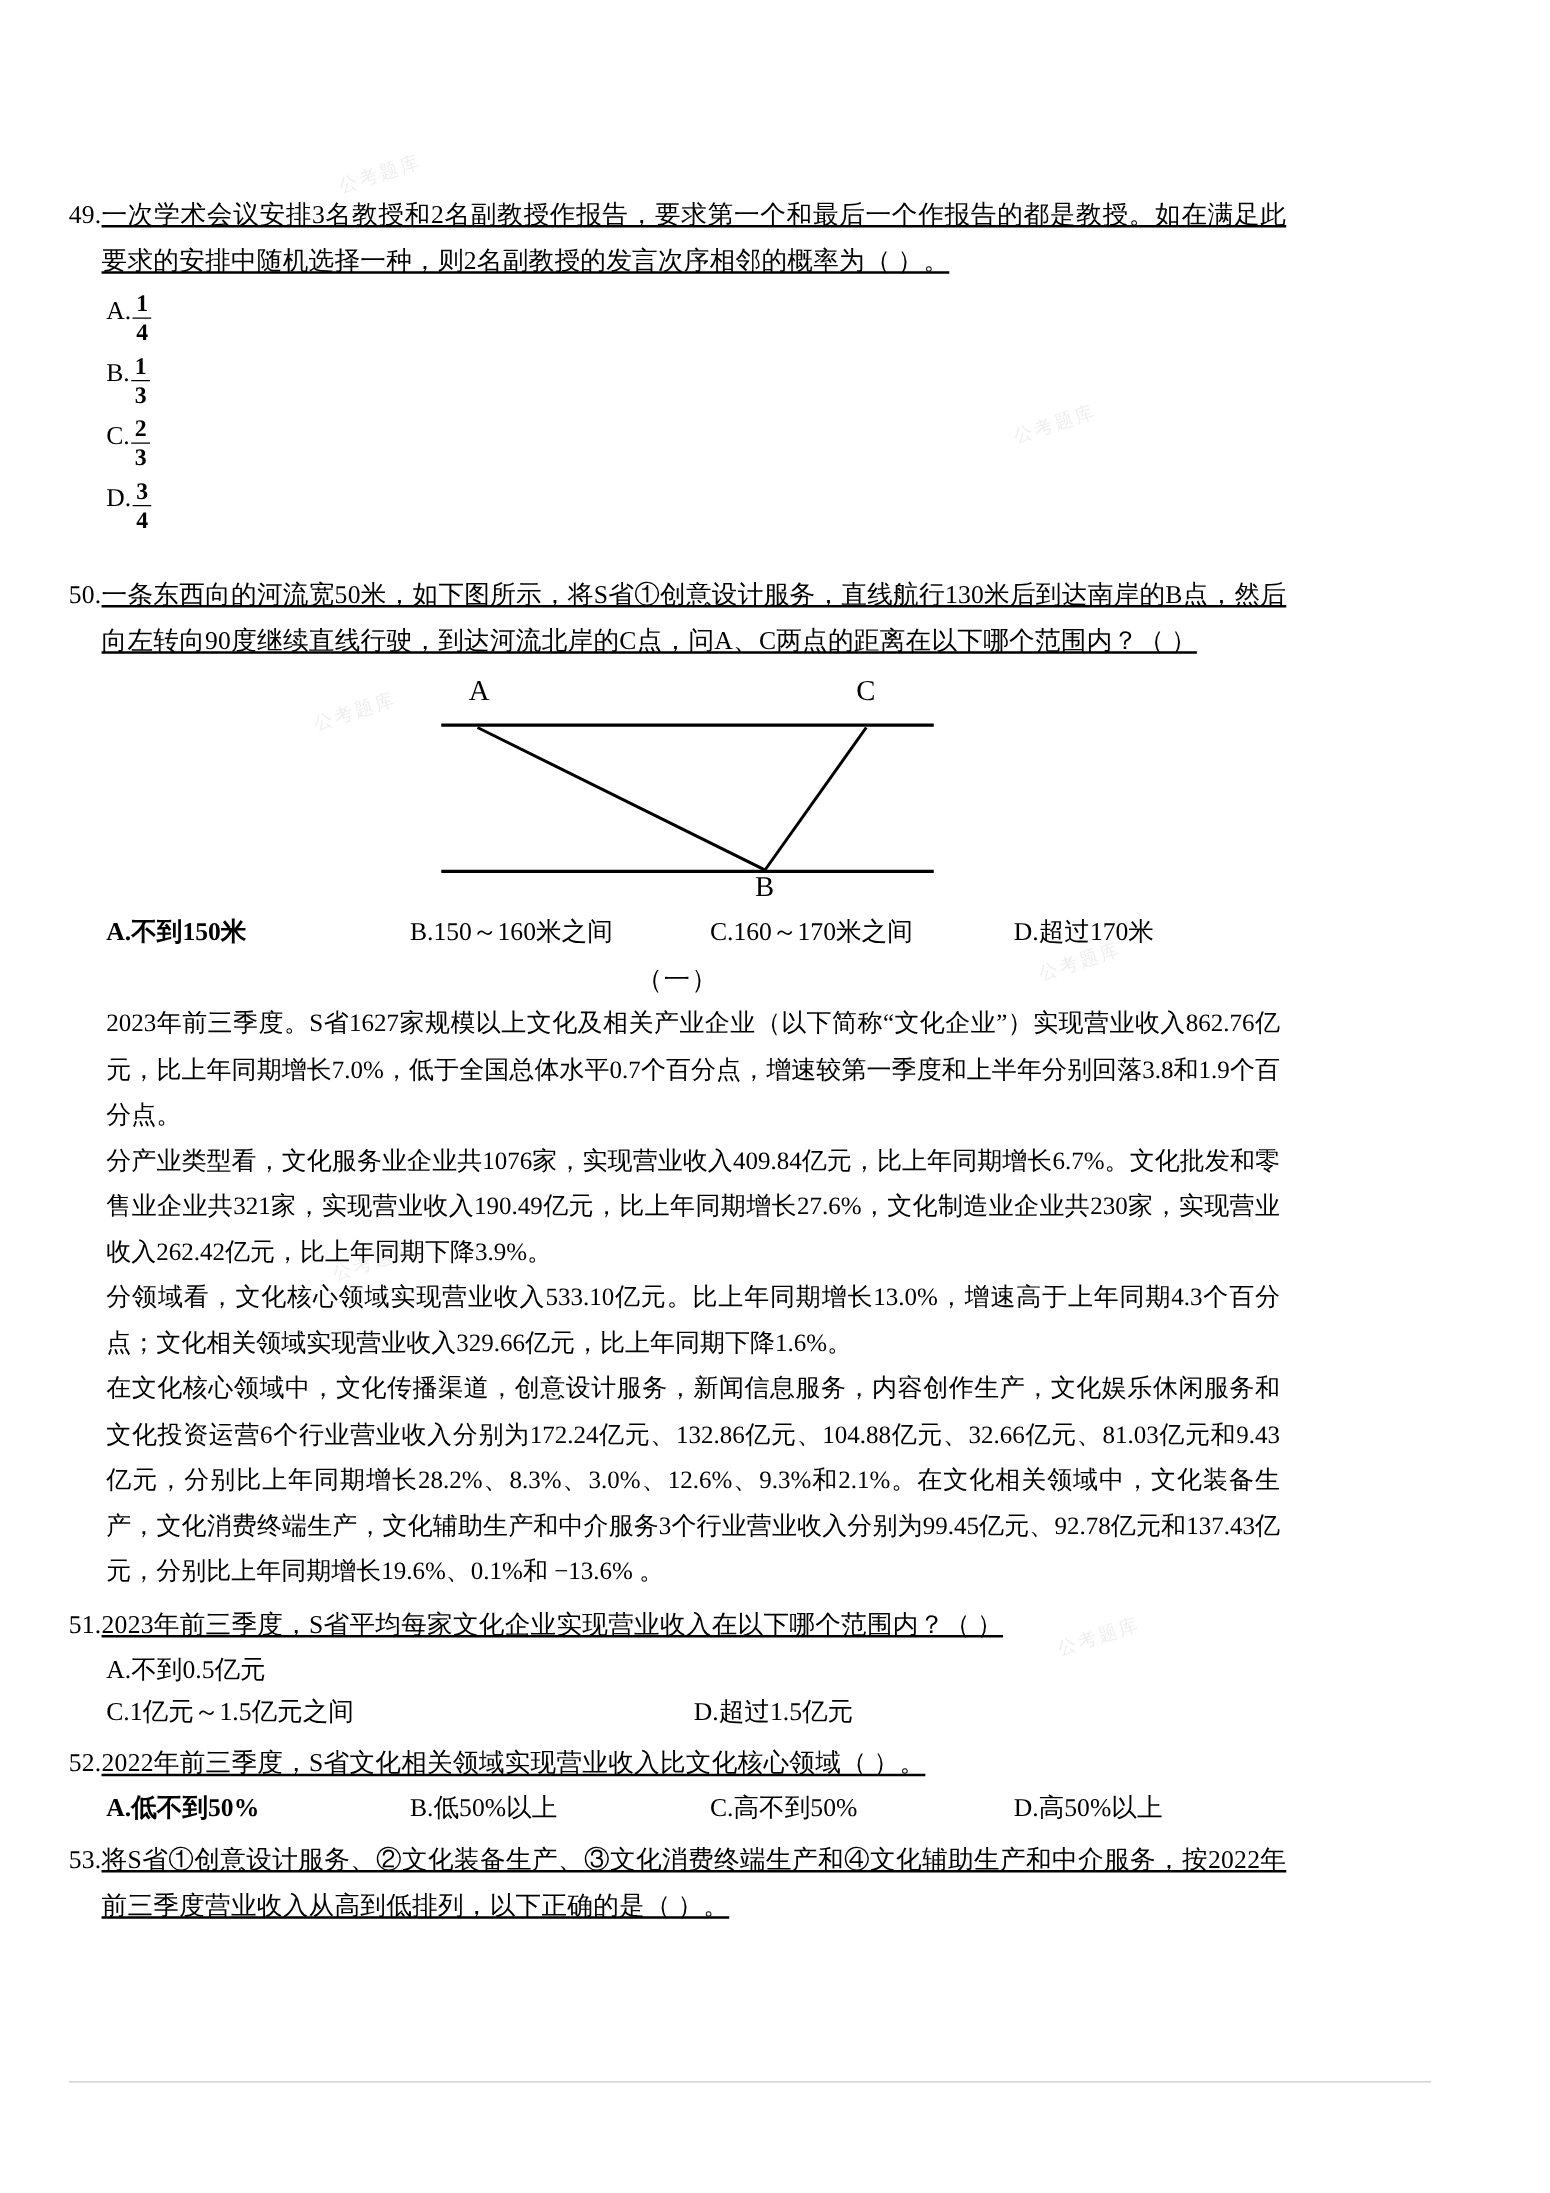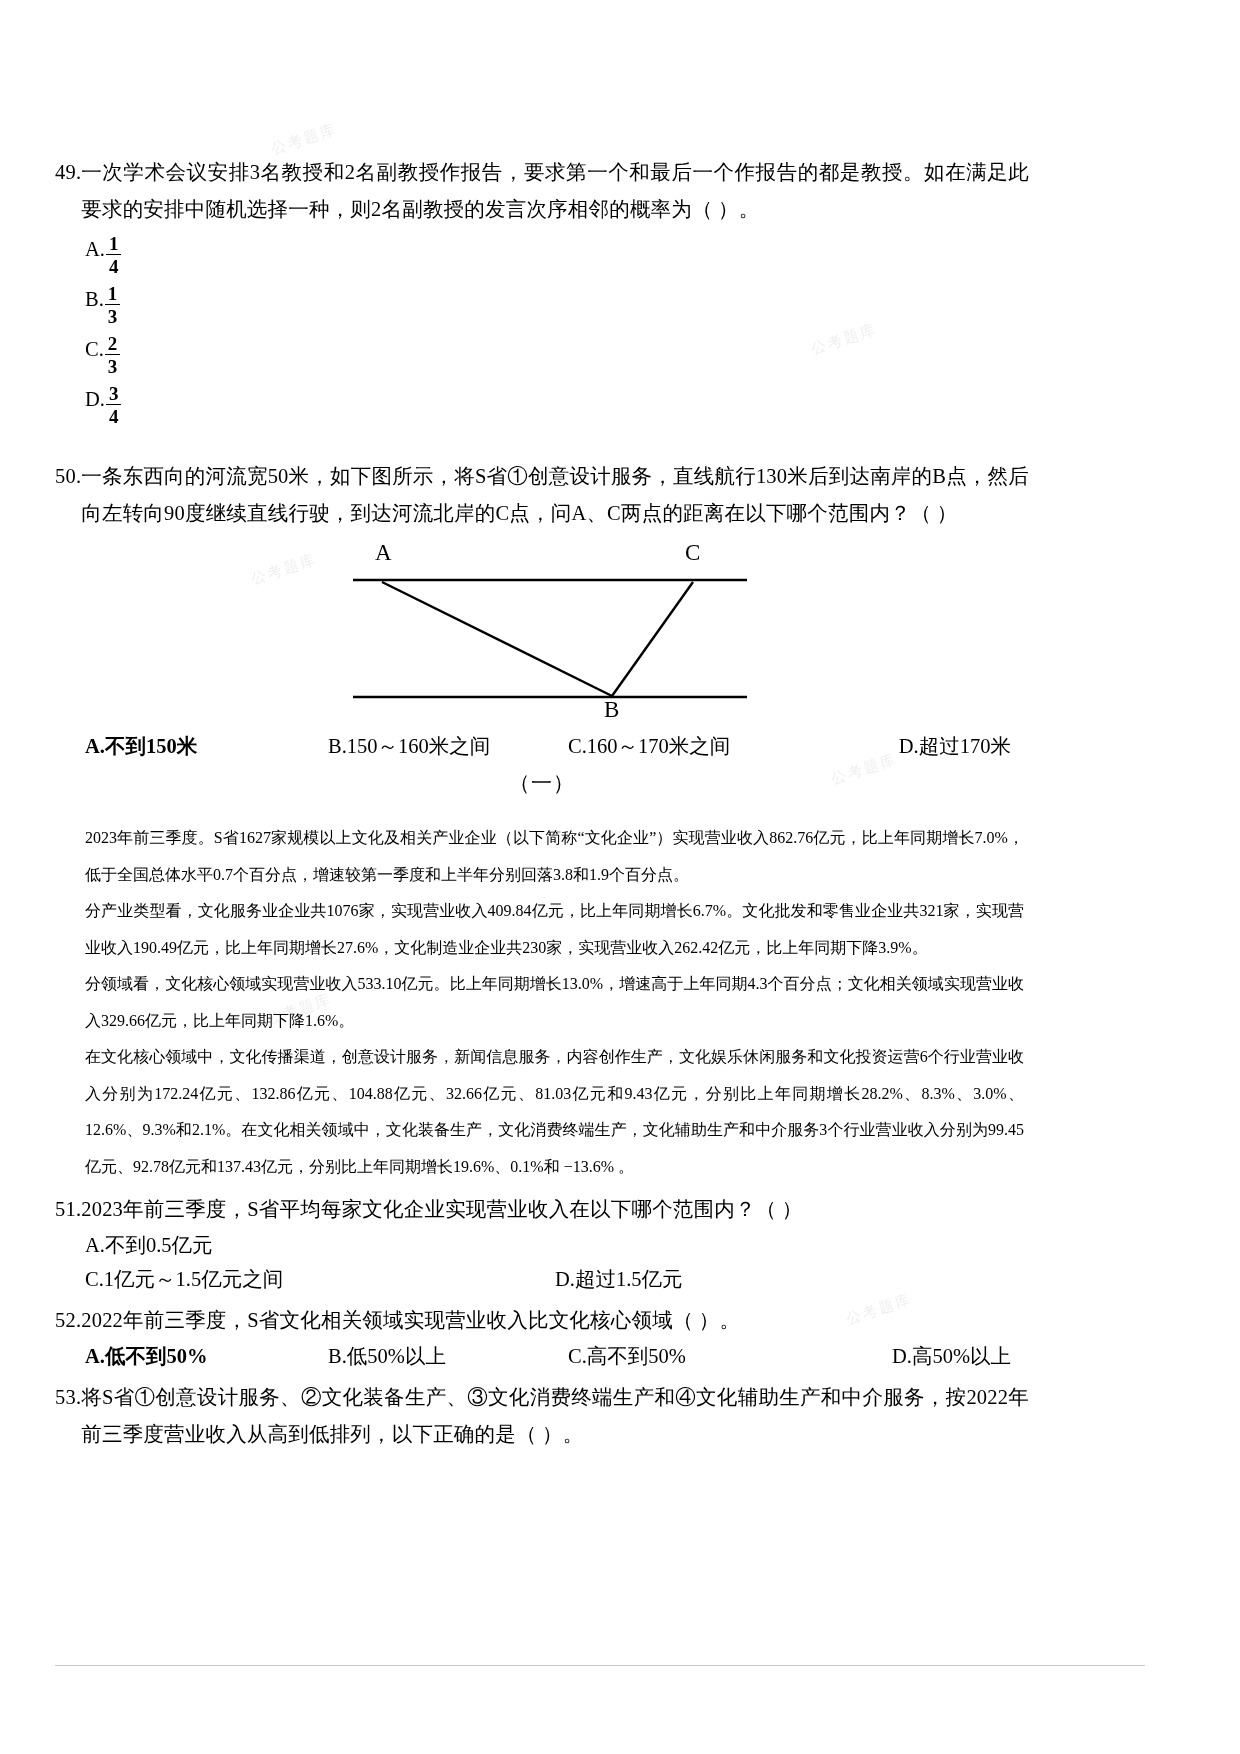--- a/index.html
+++ b/index.html
@@ -29,20 +29,21 @@
     letter-spacing: 0.2px;
   }
   .q-num {
     flex: 0 0 auto;
     white-space: nowrap;
   }
   .q-body {
     flex: 1 1 auto;
     text-align: justify;
     text-justify: inter-ideograph;
+    text-decoration: underline;
   }
 
   
   .frac-list {
     margin-top: 6px;
     padding-left: 30px;
   }
   .frac-opt {
     display: flex;
     align-items: flex-start;
@@ -83,42 +84,41 @@
   .opt-row {
     display: flex;
     font-size: 20.5px;
     line-height: 34px;
     padding-left: 30px;
   }
   .opt-row.four > div { }
   .opt-row.four .o1 { width: 243px; font-weight: bold; }
   .opt-row.four .o2 { width: 240px; }
   .opt-row.four .o3 { width: 243px; }
-  .opt-row.four .o4 { width: 200px; text-align: right; }
+  .opt-row.four .o4 { width: 200px; }
 
   .opt-row.two { display: flex; }
   .opt-row.two .c1 { width: 470px; }
   .opt-row.two .c2 { width: 400px; }
 
   
   .section-head {
     text-align: center;
     font-size: 21px;
     line-height: 36px;
     letter-spacing: 1px;
     margin-top: 2px;
   }
 
   
   .passage {
     padding-left: 30px;
     padding-right: 5px;
-    font-size: 16px;
+    font-size: 20px;
     line-height: 36.5px;
-    margin-top: 19px;
   }
   .passage p {
     margin: 0;
     text-align: justify;
     text-justify: inter-ideograph;
   }
 
   .q-block { margin-top: 4px; }
 
   

